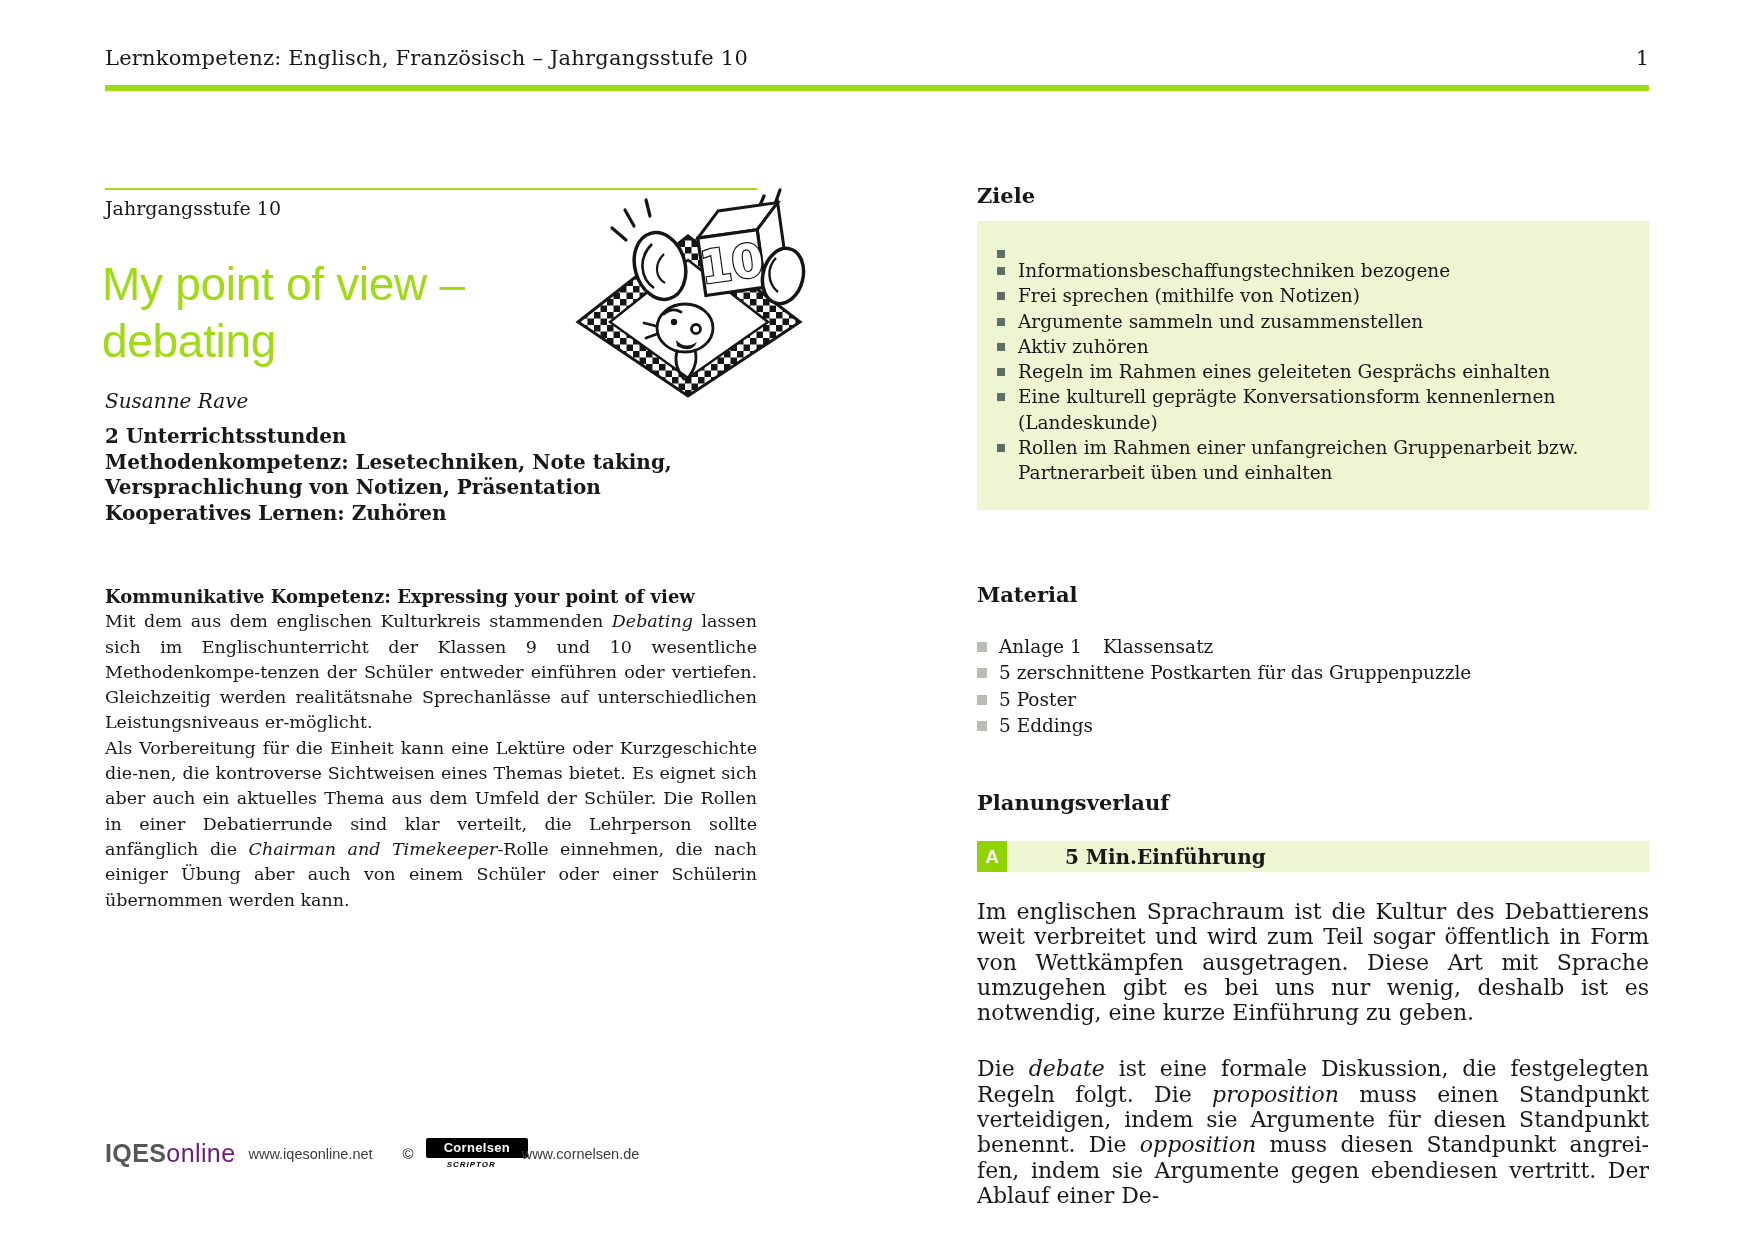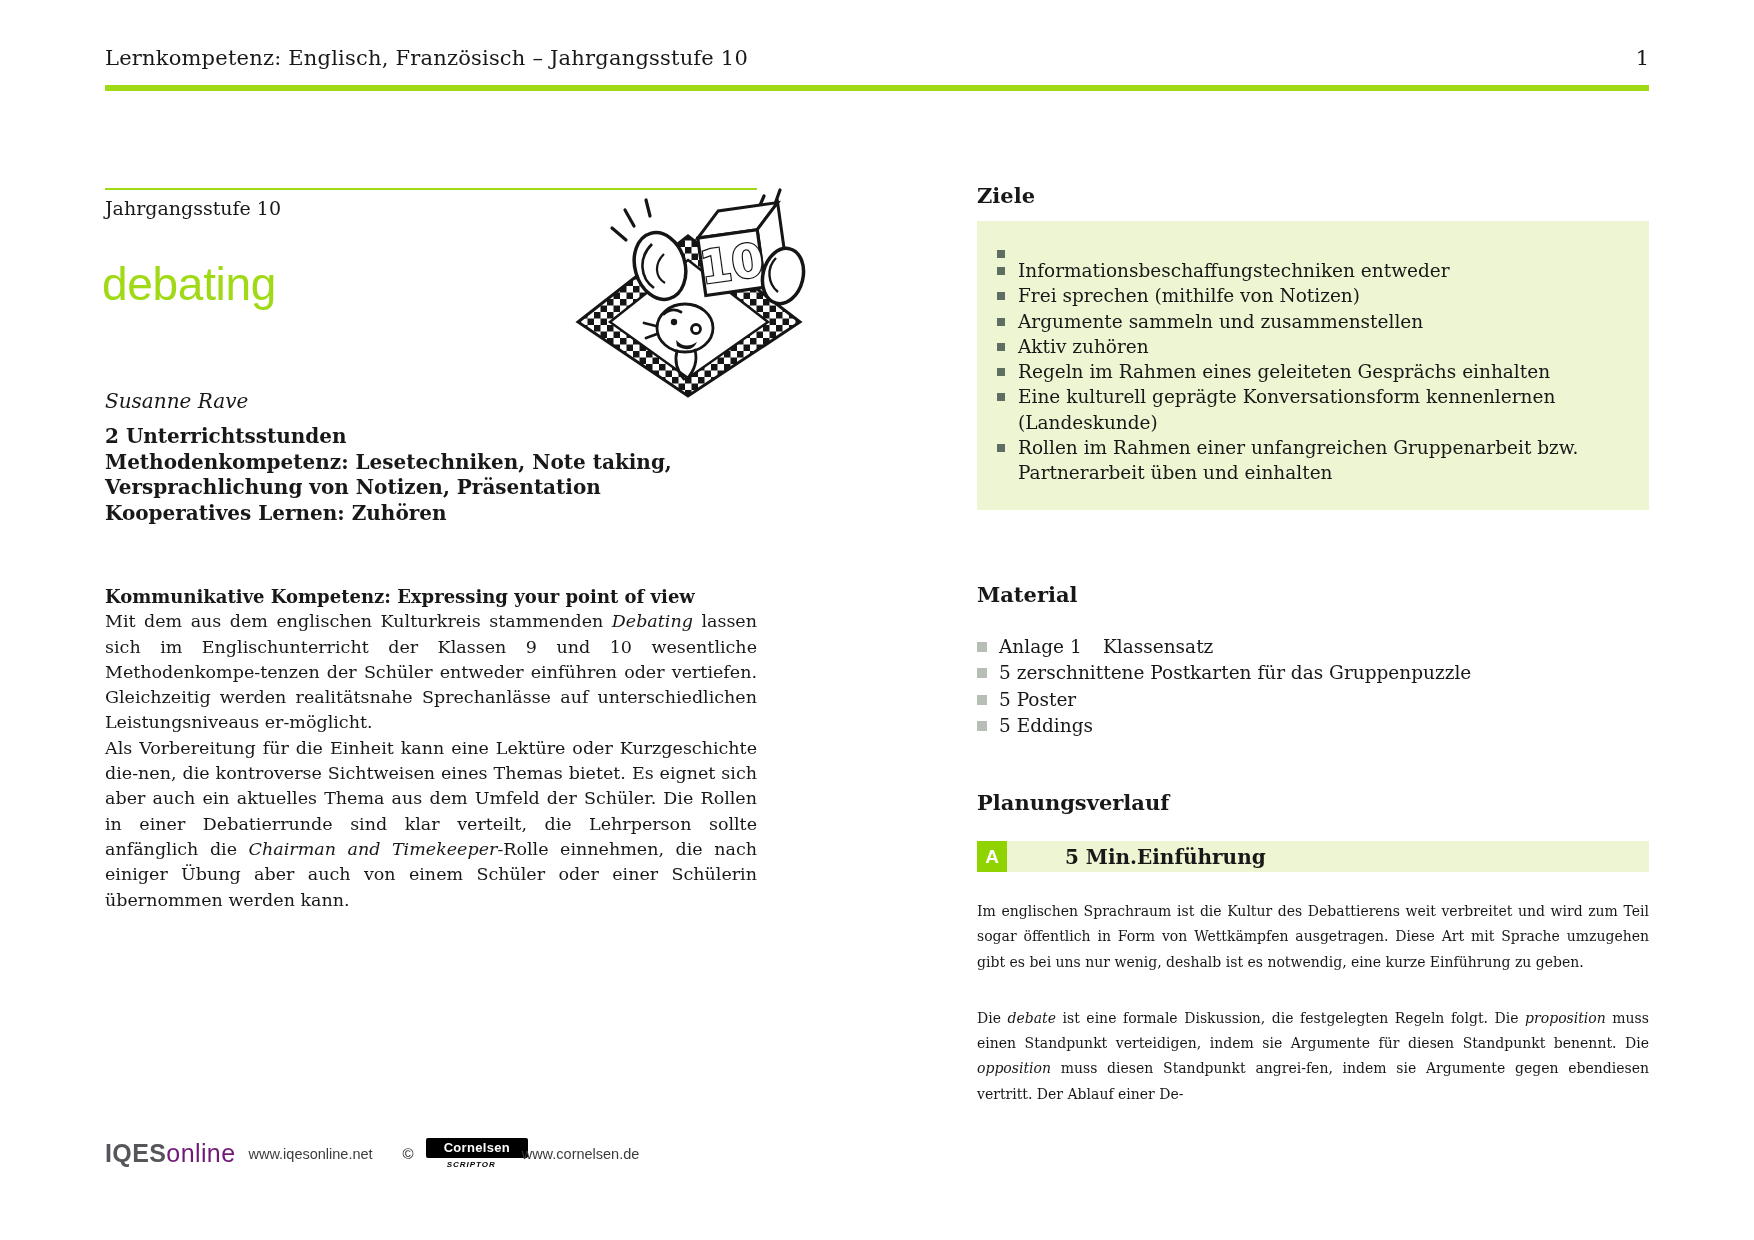--- a/index.html
+++ b/index.html
@@ -47,21 +47,21 @@
   .m-label { display:inline-block; min-width:104px; }
 
   .plan-row   { position:absolute; left:977px; top:841px; width:672px; height:31px; display:flex; }
   .plan-badge { width:30px; background:var(--badge-green,#8fd400); color:#ffffff;
                 font-family:"Liberation Sans",sans-serif; font-weight:bold; font-size:19px;
                 display:flex; align-items:center; justify-content:center; }
   .plan-strip { flex:1; background:var(--box-bg,#eef5d2); display:flex; align-items:center;
                 font-weight:bold; font-size:20px;text-align:right; }
   .plan-duration { margin-left:9px; min-width:121px; }
 
-  .right-paras { position:absolute; left:977px; top:899px; width:672px; font-size:14px; line-height:25.3px; }
+  .right-paras { position:absolute; left:977px; top:899px; width:672px; font-size:22px; line-height:25.3px; }
   .right-paras p { margin:0; text-align:justify; }
   .right-paras p + p { margin-top:31px; }
 
   
   .footer { position:absolute; left:105px; top:1138px; display:flex; align-items:center;
             font-family:"Liberation Sans",sans-serif; }
   .iqes-logo   { font-size:25px; letter-spacing:0.4px; }
   .iqes-iqes   { font-weight:bold; color:#55565a; }
   .iqes-online { color:#701a75; }
   .iqes-url    { margin-left:13px; font-size:14.5px; color:#3c3c3e; }
@@ -79,20 +79,21 @@
 
 <div class="page">
 
   <div class="header-title">Lernkompetenz: Englisch, Französisch – Jahrgangsstufe 10</div>
   <div class="page-number">1</div>
   <div class="header-rule"></div>
 
   <div class="left-rule"></div>
   <div class="kicker">Jahrgangsstufe 10</div>
   <div class="doc-title">
+    <div>My point of view –</div>
     <div>debating</div>
   </div>
 
   <svg class="illustration" viewBox="0 0 240 220" aria-hidden="true">
     <defs>
       <pattern id="chk" width="13" height="13" patternUnits="userSpaceOnUse">
         <rect width="13" height="13" fill="#ffffff"></rect>
         <rect width="6.5" height="6.5" fill="#151515"></rect>
         <rect x="6.5" y="6.5" width="6.5" height="6.5" fill="#151515"></rect>
       </pattern>
@@ -153,21 +154,21 @@
 
   <div class="section-heading h-ziele">Ziele</div>
   <div class="ziele-box">
 
       <div class="z-item">
         <span class="z-bullet"></span>
       </div>
 
       <div class="z-item">
         <span class="z-bullet"></span>
-        <span class="z-text">Informationsbeschaffungstechniken entweder</span>
+        <span class="z-text">Informationsbeschaffungstechniken bezogene</span>
       </div>
 
       <div class="z-item">
         <span class="z-bullet"></span>
         <span class="z-text">Frei sprechen (mithilfe von Notizen)</span>
       </div>
 
       <div class="z-item">
         <span class="z-bullet"></span>
         <span class="z-text">Argumente sammeln und zusammenstellen</span>

